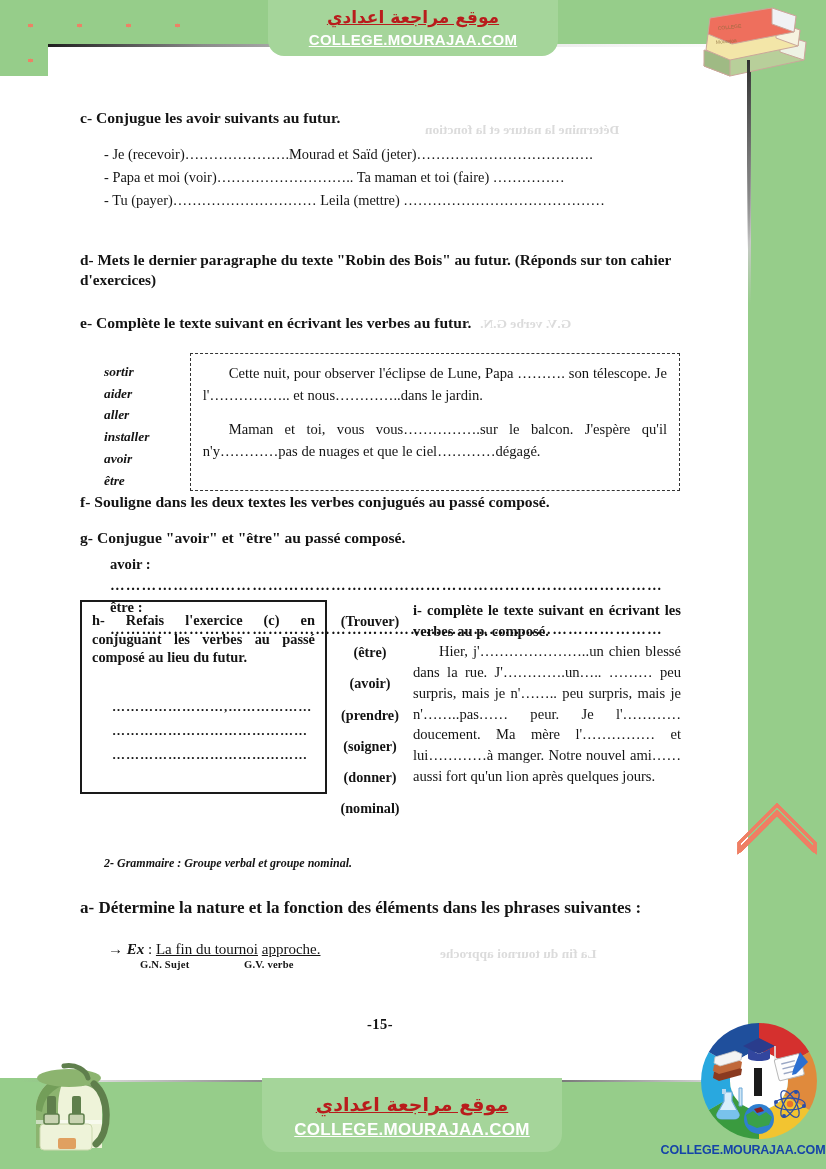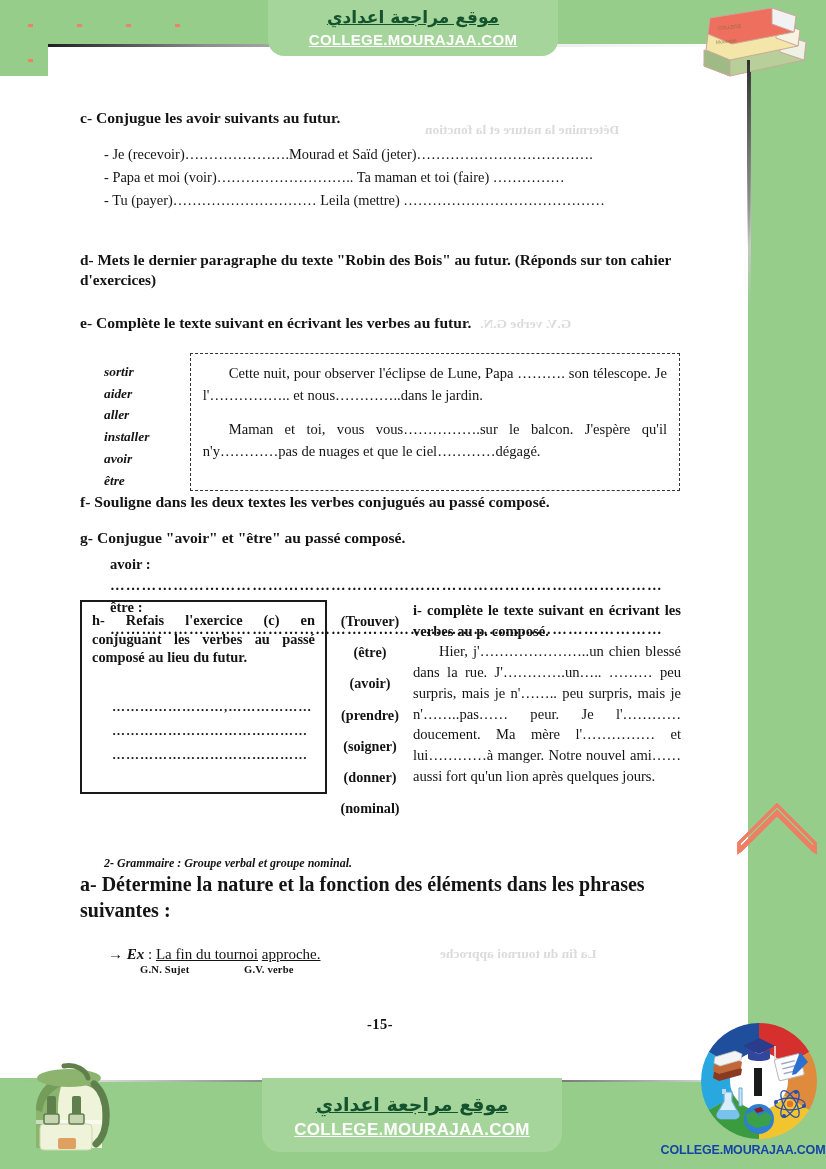--- a/index.html
+++ b/index.html
@@ -53,21 +53,21 @@
   
   .ribbon{
     position:absolute;background:#a5d59a;border-radius:0 0 16px 16px;
     text-align:center;
   }
   .ribbon-top{left:268px;top:0;width:290px;height:56px;padding-top:6px;box-sizing:border-box;}
   .ribbon-bottom{left:262px;top:1078px;width:300px;height:74px;padding-top:14px;box-sizing:border-box;border-radius:0 0 18px 18px;}
 
   .rib-ar{
     font-family:"DejaVu Sans", sans-serif;
-    font-size:17px;font-weight:700;color:#14532d;
+    font-size:17px;font-weight:700;color:#b91c1c;
     text-decoration:underline;letter-spacing:.4px;direction:rtl;
     line-height:1.35;
   }
   .ribbon-bottom .rib-ar{font-size:19px;}
   .rib-url{
     font-family:"Liberation Sans", sans-serif;
     font-size:15px;font-weight:700;color:#ffffff;
     text-decoration:underline;letter-spacing:.3px;line-height:1.4;
   }
   .ribbon-bottom .rib-url{font-size:17px;}
@@ -140,21 +140,21 @@
     line-height:1.0;padding-top:14px;
   }
   .verb-col2 div{margin-bottom:17px;}
   .i-box{width:268px;font-size:14.6px;line-height:1.42;text-align:justify;}
   .i-box .hd{font-weight:700;}
   .i-box p{margin:0;}
 
   
   .gram{position:absolute;left:0;top:748px;width:600px;}
   .gram-title{margin-left:24px;font-style:italic;font-weight:700;font-size:12px;}
-  .gram-a{font-weight:700;font-size:20px;}
+  .gram-a{margin-top:26px;font-weight:700;font-size:17px;}
   .gram-ex{margin-top:22px;margin-left:28px;font-size:15px;}
   .gram-ex .exlab{font-style:italic;font-weight:700;}
   .u{text-decoration:underline;}
   .labels{margin-left:60px;margin-top:1px;font-size:10.6px;font-weight:700;letter-spacing:.2px;}
   .labels .s1{display:inline-block;width:104px;}
 
   .pageno{
     position:absolute;left:0;top:908px;width:600px;text-align:center;
     font-weight:700;font-size:14.5px;letter-spacing:.5px;
   }

